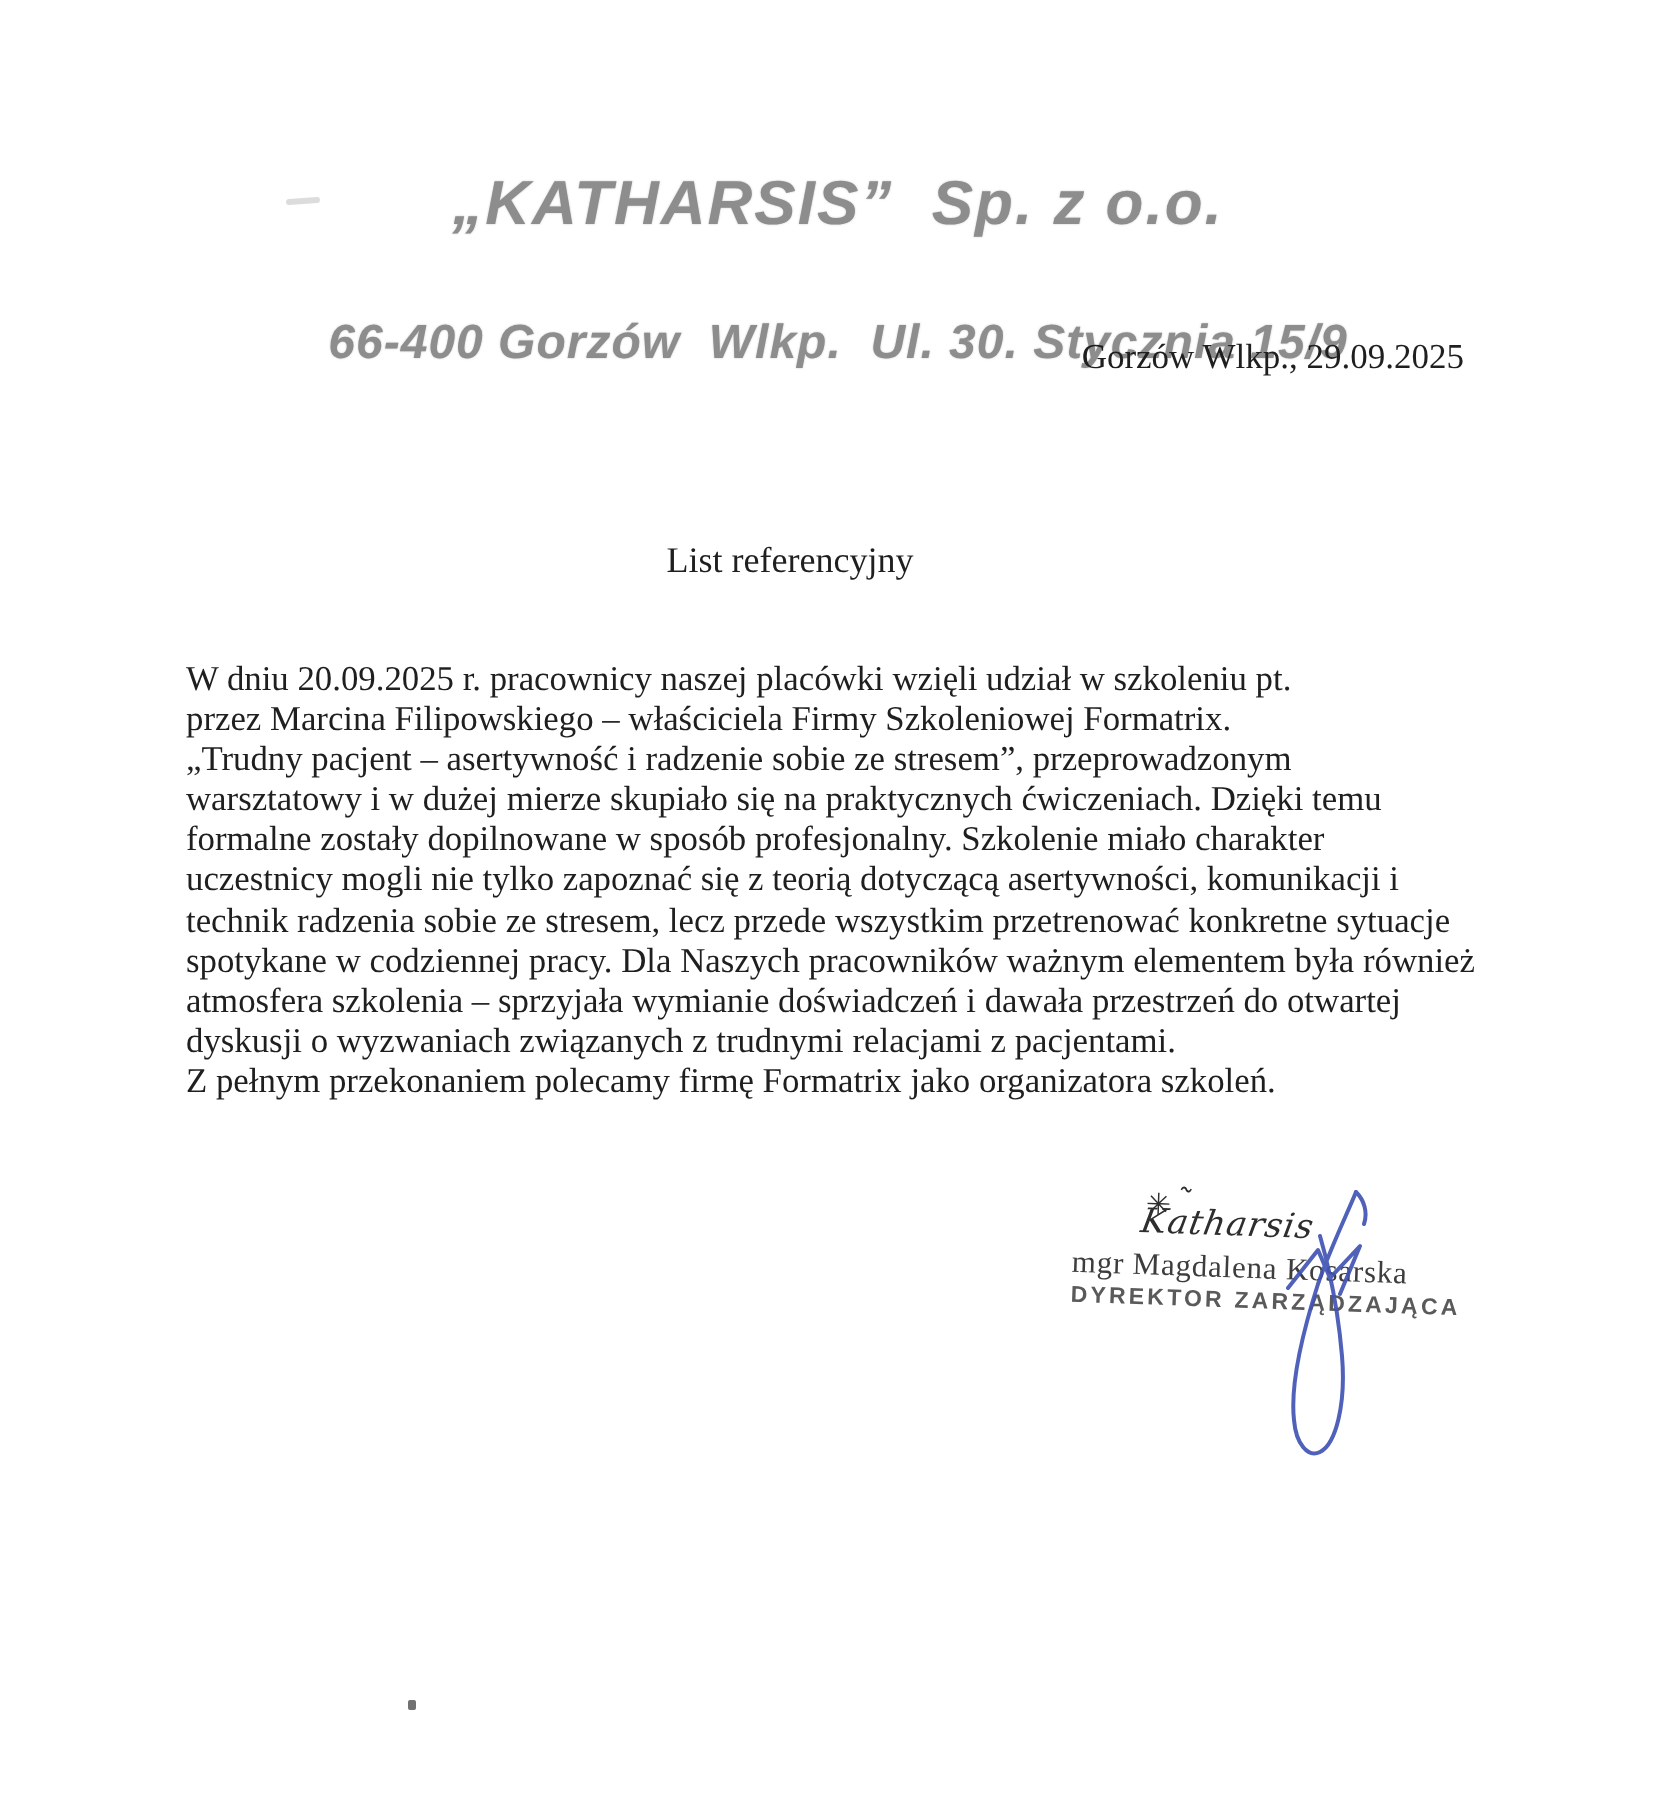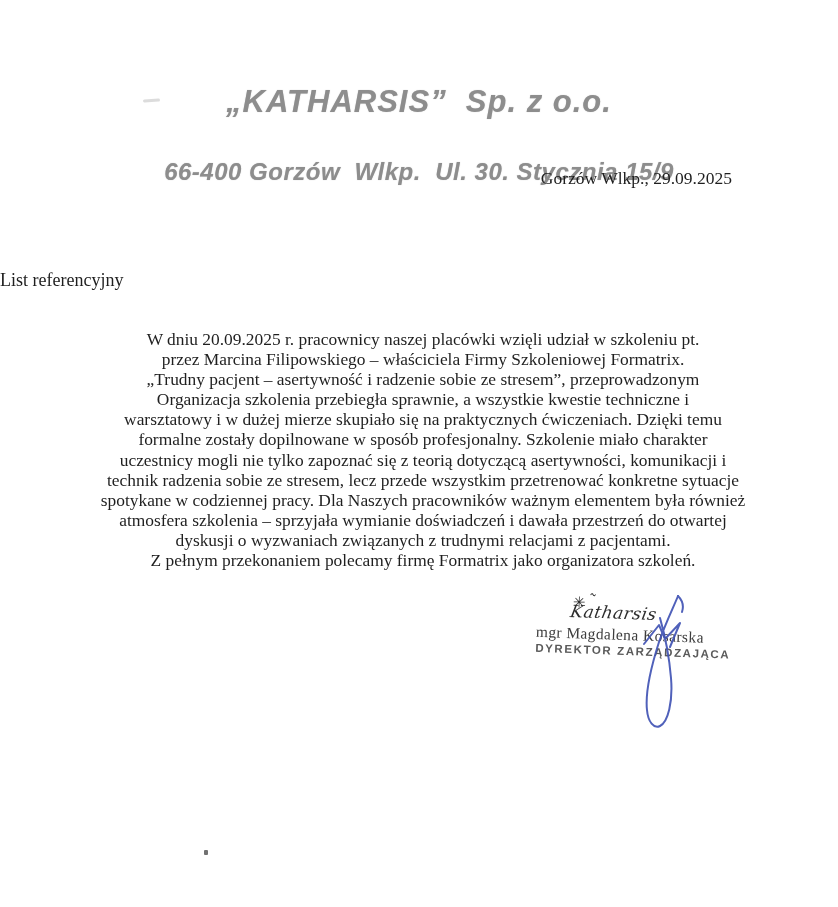--- a/index.html
+++ b/index.html
@@ -38,27 +38,27 @@
     position:absolute;left:204px;top:850px;width:4px;height:5px;
     background:#4d4d4d;opacity:.8;border-radius:1px;
   }
   
   .dateline{
     position:absolute;top:168px;right:106px;
     font-size:17.5px;white-space:pre;
   }
   .doc-title{
     position:absolute;top:270px;left:0;right:48px;
-    font-size:18px;
+    text-align:center;font-size:18px;
   }
   .body-text{
     position:absolute;top:329px;left:93px;width:660px;
     font-size:17.4px;line-height:20.1px;
   }
-  .body-text .line{white-space:pre;text-align:center;}
+  .body-text .line{white-space:pre;}
   
   .stamp{
     position:absolute;left:536px;top:603px;width:180px;
     transform:rotate(2deg);
     color:var(--stamp-ink);
   }
   .stamp .logo-row{
     padding-left:34px;
     font-family:"DejaVu Serif", serif;
     font-style:italic;font-size:17px;letter-spacing:.5px;
@@ -102,21 +102,20 @@
 
   <div class="dateline">Gorzów Wlkp., 29.09.2025</div>
 
   <div class="doc-title">List referencyjny</div>
 
   <div class="body-text">
 
   <div class="line">W dniu 20.09.2025 r. pracownicy naszej placówki wzięli udział w szkoleniu pt.</div>
       <div class="line">przez Marcina Filipowskiego – właściciela Firmy Szkoleniowej Formatrix.</div>
       <div class="line">„Trudny pacjent – asertywność i radzenie sobie ze stresem”, przeprowadzonym</div>
-      <div class="line">Organizacja szkolenia przebiegła sprawnie, a wszystkie kwestie techniczne i</div>
       <div class="line">warsztatowy i w dużej mierze skupiało się na praktycznych ćwiczeniach. Dzięki temu</div>
       <div class="line">formalne zostały dopilnowane w sposób profesjonalny. Szkolenie miało charakter</div>
       <div class="line">uczestnicy mogli nie tylko zapoznać się z teorią dotyczącą asertywności, komunikacji i</div>
       <div class="line">technik radzenia sobie ze stresem, lecz przede wszystkim przetrenować konkretne sytuacje</div>
       <div class="line">spotykane w codziennej pracy. Dla Naszych pracowników ważnym elementem była również</div>
       <div class="line">atmosfera szkolenia – sprzyjała wymianie doświadczeń i dawała przestrzeń do otwartej</div>
       <div class="line">dyskusji o wyzwaniach związanych z trudnymi relacjami z pacjentami.</div>
       <div class="line">Z pełnym przekonaniem polecamy firmę Formatrix jako organizatora szkoleń.</div>
     </div>
 

